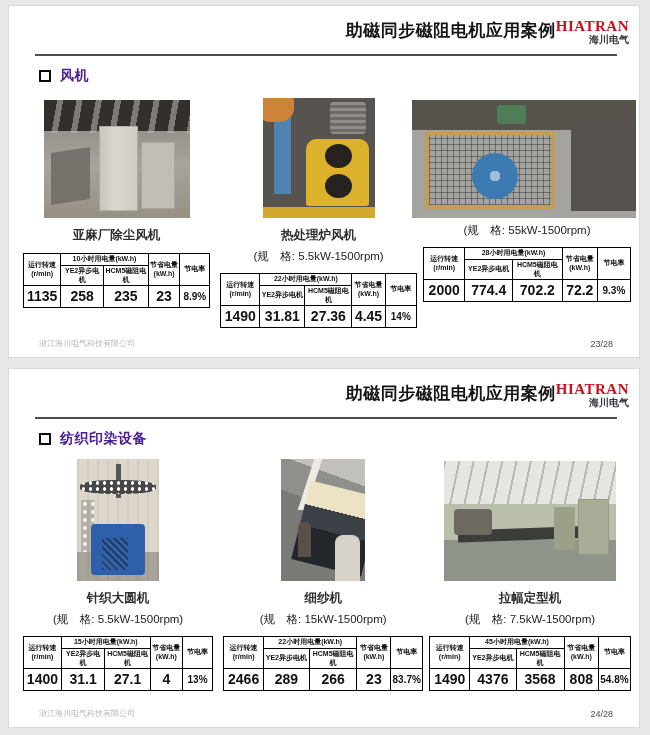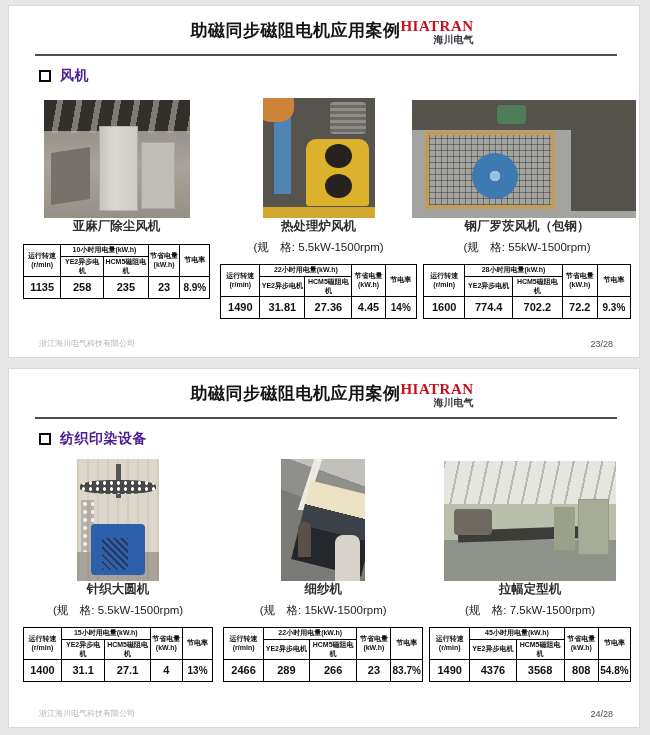--- a/index.html
+++ b/index.html
@@ -9,49 +9,49 @@
     font-family:"Liberation Sans","DejaVu Sans",sans-serif;
     -webkit-font-smoothing:antialiased;
   }
   .slide{
     position:absolute;left:8px;width:632px;background:#ffffff;
     border:1px solid #d9d9d9;box-sizing:border-box;overflow:hidden;
   }
   #slide1{top:5px;height:353px;}
   #slide2{top:368px;height:360px;}
 
-  .slide-head{display:flex;justify-content:center;align-items:flex-start;padding:13px 10px 0 26px;}
+  .slide-head{display:flex;justify-content:flex-end;align-items:flex-start;padding:13px 10px 0 26px;}
   .title{font-size:17px;font-weight:bold;color:#141414;letter-spacing:.5px;}
   .logo{text-align:right;line-height:1;}
   .logo-en{font-size:15px;font-weight:800;color:#c8101e;letter-spacing:.5px;font-family:Liberation Serif, serif;}
   .logo-cn{font-size:10px;font-weight:bold;color:#35353d;margin-top:1px;}
   .rule{height:2px;background:#4d4d4d;margin:9px 22px 0 26px;}
 
   .section{display:flex;align-items:center;gap:9px;margin:11px 0 0 30px;}
   .bullet{width:8px;height:8px;border:2.5px solid #0a0a0a;flex:0 0 auto;}
   .section-label{font-size:14px;font-weight:bold;color:#4c1d95;letter-spacing:.5px;}
 
   .cases{display:flex;padding:0 8px 0 14px;margin-top:11px;}
   .case{display:flex;flex-direction:column;}
   .case.c1{width:196px;}
   .case.c2{width:206px;margin-left:10px;}
   .case.c3{width:208px;margin-left:6px;}
 
   .photo-wrap{height:122px;display:flex;justify-content:center;align-items:flex-end;}
   .photo{position:relative;overflow:hidden;flex:0 0 auto;}
-  .caption{text-align:center;font-size:12.5px;font-weight:bold;color:#2e2e2e;}
+  .caption{margin-top:9px;text-align:center;font-size:12.5px;font-weight:bold;color:#2e2e2e;}
   .spec{margin-top:5px;text-align:center;font-size:11.5px;color:#222222;}
 
   table.stats{margin-top:9px;width:100%;border-collapse:collapse;table-layout:fixed;}
   table.stats td{
     border:1px solid #000;text-align:center;vertical-align:middle;
     font-weight:bold;color:#111;padding:1px 1px;line-height:1.25;
   }
   td.hdr{font-size:7px;}
-  tr.vals td{font-size:11px;height:19px;}
+  tr.vals td{font-size:14px;height:19px;}
   td.rate{color:#00b050;font-size:10px !important;}
   col.w-speed{width:20%;} col.w-ye2{width:23%;} col.w-hcm5{width:24%;}
   col.w-save{width:17%;} col.w-rate{width:16%;}
 
   .footer{position:absolute;left:30px;right:26px;bottom:8px;display:flex;justify-content:space-between;align-items:flex-end;}
   .company{font-size:8px;color:#b5b5b5;}
   .pagenum{font-size:9px;color:#4d4d4d;}
 
   
   .art{position:absolute;}
@@ -210,21 +210,20 @@
 
     <div class="case c3">
       <div class="photo-wrap">
         <div class="photo pc">
           <div class="art motor"></div>
           <div class="art rmach"></div>
           <div class="art cage"></div>
           <div class="art fan"></div>
         </div>
       </div>
-      <div class="caption">钢厂罗茨风机（包钢）</div>
       <div class="spec">(规　格: 55kW-1500rpm)</div>
       <table class="stats">
         <colgroup>
             <col class="w-speed">
             <col class="w-ye2">
             <col class="w-hcm5">
             <col class="w-save">
             <col class="w-rate">
           </colgroup>
         <tbody>
@@ -232,21 +231,21 @@
           <td rowspan="2" class="hdr">运行转速 (r/min)</td>
           <td colspan="2" class="hdr">28小时用电量(kW.h)</td>
           <td rowspan="2" class="hdr">节省电量 (kW.h)</td>
           <td rowspan="2" class="hdr">节电率</td>
         </tr>
         <tr>
           <td class="hdr">YE2异步电机</td>
           <td class="hdr">HCM5磁阻电机</td>
         </tr>
         <tr class="vals">
-          <td>1600</td>
+          <td>2000</td>
           <td>774.4</td>
           <td>702.2</td>
           <td>72.2</td>
           <td class="rate">9.3%</td>
         </tr>
       </tbody>
         </table>
     </div>
   </div>
 

